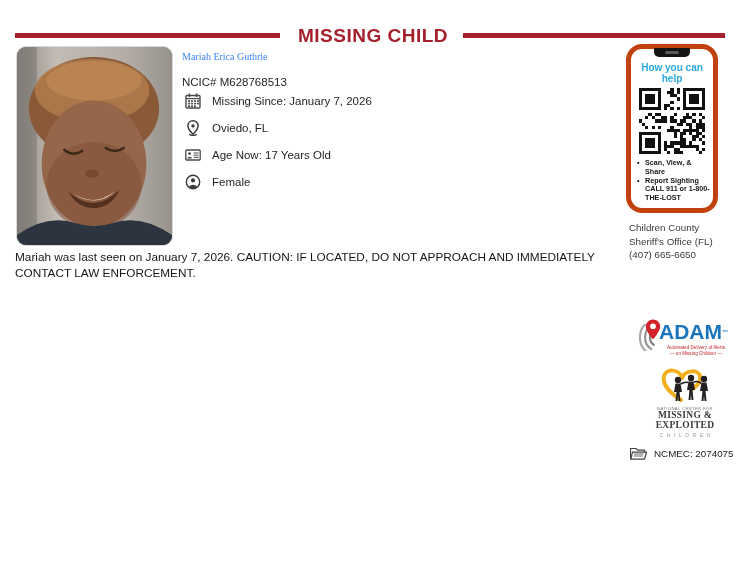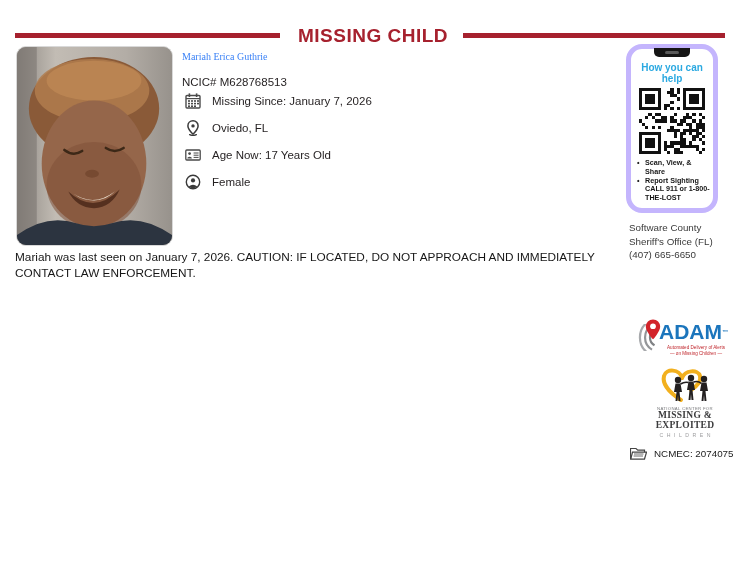--- a/index.html
+++ b/index.html
@@ -27,21 +27,21 @@
   
   .name  { position:absolute; left:182px; top:51px;  font-size:10px; color:#3b82f6;font-family:Liberation Serif, serif; }
   .ncic  { position:absolute; left:182px; top:76px;  font-size:11.5px; color:#231F20; }
   .details { position:absolute; left:185px; top:93px; }
   .detail-row { display:flex; align-items:center; margin-bottom:11px; height:16px; }
   .detail-row .d-icon { width:16px; height:16px; flex:0 0 16px; margin-right:11px; }
   .detail-row .d-label { font-size:11.5px; color:#231F20; }
   
   .phone {
     position:absolute; left:626px; top:44px; width:92px; height:169px;
-    border:5px solid #c4b5fd; border-radius:16px; background:#fff;
+    border:5px solid #c2410c; border-radius:16px; background:#fff;
   }
   .notch { position:absolute; left:50%; top:-1px; transform:translateX(-50%);
     width:36px; height:9px; background:#151515; border-radius:0 0 5px 5px; }
   .notch .pill { position:absolute; left:50%; top:3px; transform:translateX(-50%);
     width:14px; height:2.5px; background:#5a5a5a; border-radius:2px; }
   .phone-heading { margin-top:13px; text-align:center; font-size:10px; font-weight:700;
     color:var(--link-blue,#2BA9E1); }
   .qr { display:block; width:66px; height:66px; margin:4px auto 0; }
   .phone-bullets { margin:5px 3px 0 6px; }
   .bullet { display:flex; font-size:7.2px; font-weight:700; line-height:8.8px; color:#161616; }
@@ -395,21 +395,21 @@
         <span>Scan, View, &amp; Share</span>
       </div>
       <div class="bullet">
         <span class="dot">•</span>
         <span>Report Sighting CALL 911 or 1-800-THE-LOST</span>
       </div>
     </div>
   </div>
 
   <div class="agency">
-    <div>Software County</div>
+    <div>Children County</div>
     <div>Sheriff's Office (FL)</div>
     <div>(407) 665-6650</div>
   </div>
 
   <div class="caution">Mariah was last seen on January 7, 2026. CAUTION: IF LOCATED, DO NOT APPROACH AND IMMEDIATELY CONTACT LAW ENFORCEMENT.</div>
 
   <div class="adam">
     <svg class="arcs" viewBox="0 0 26 26">
       <path d="M25.5 5.2 A9 9 0 0 0 25.5 20.8" fill="none" stroke="#808285" stroke-width="2.2"></path>
       <path d="M23 0.9 A14 14 0 0 0 23 25.1" fill="none" stroke="#939598" stroke-width="2.2"></path>

